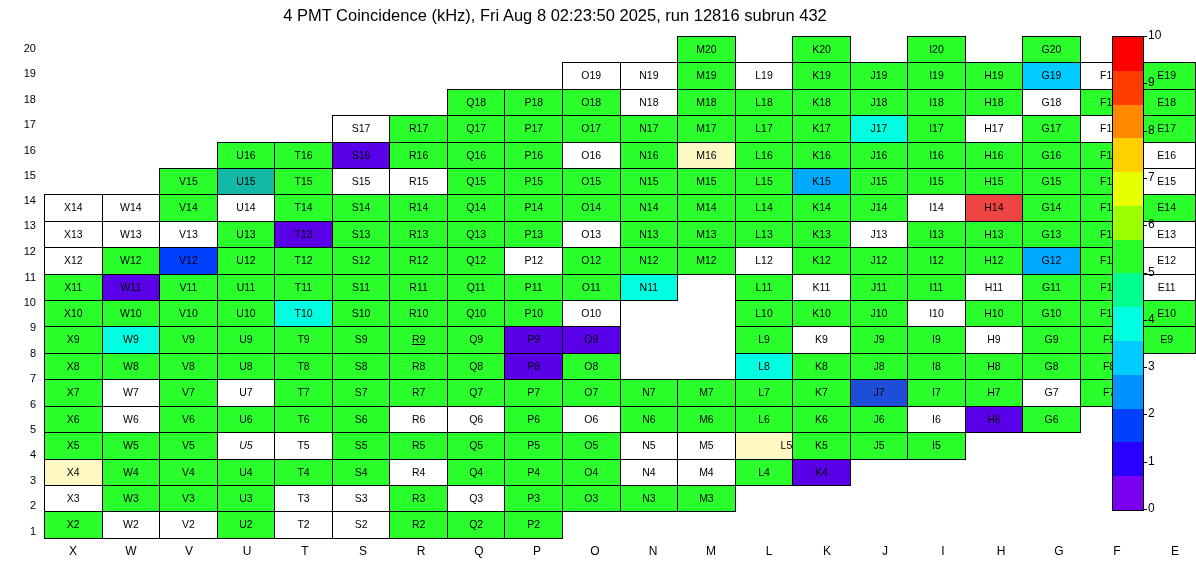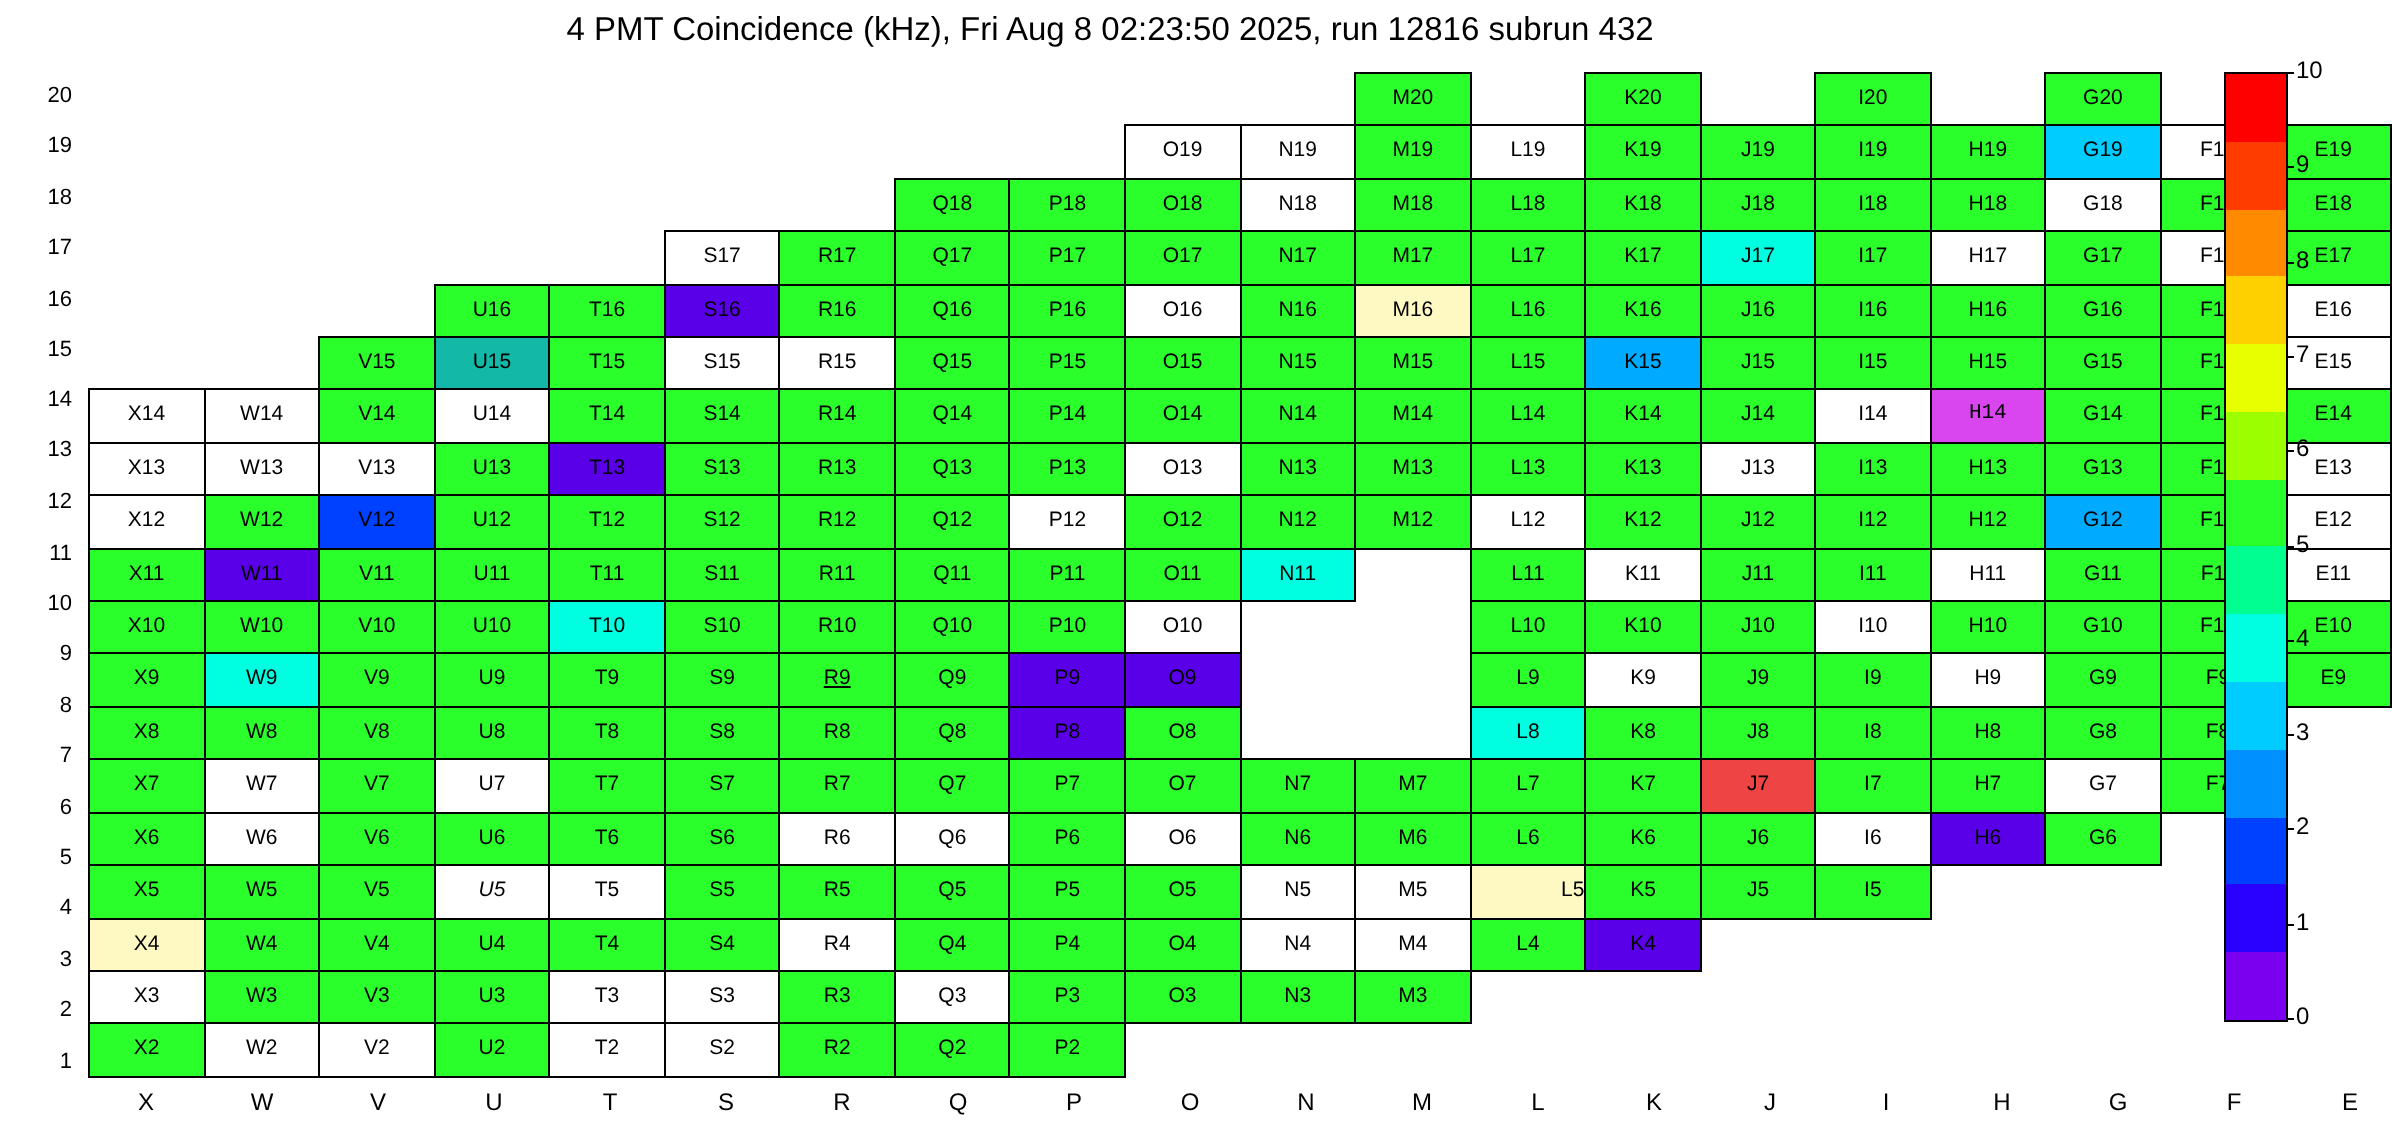--- a/index.html
+++ b/index.html
@@ -167,21 +167,21 @@
             <td style="background: rgb(43, 255, 43);">R14</td>
             <td style="background: rgb(43, 255, 43);">Q14</td>
             <td style="background: rgb(43, 255, 43);">P14</td>
             <td style="background: rgb(43, 255, 43);">O14</td>
             <td style="background: rgb(43, 255, 43);">N14</td>
             <td style="background: rgb(43, 255, 43);">M14</td>
             <td style="background: rgb(43, 255, 43);">L14</td>
             <td style="background: rgb(43, 255, 43);">K14</td>
             <td style="background: rgb(43, 255, 43);">J14</td>
             <td style="background: rgb(255, 255, 255);">I14</td>
-            <td style="background: #d946ef; font-family: Liberation Mono, monospace;">H14</td>
+            <td style="background: #ef4444;">H14</td>
             <td style="background: rgb(43, 255, 43);">G14</td>
             <td style="background: rgb(43, 255, 43);">F14</td>
             <td style="background: rgb(43, 255, 43);">E14</td>
           </tr>
           <tr>
             <td style="background: rgb(255, 255, 255);">X13</td>
             <td style="background: rgb(255, 255, 255);">W13</td>
             <td style="background: rgb(255, 255, 255);">V13</td>
             <td style="background: rgb(43, 255, 43);">U13</td>
             <td style="background: rgb(90, 0, 232);">T13</td>
@@ -319,21 +319,21 @@
             <td style="background: rgb(43, 255, 43);">T7</td>
             <td style="background: rgb(43, 255, 43);">S7</td>
             <td style="background: rgb(43, 255, 43);">R7</td>
             <td style="background: rgb(43, 255, 43);">Q7</td>
             <td style="background: rgb(43, 255, 43);">P7</td>
             <td style="background: rgb(43, 255, 43);">O7</td>
             <td style="background: rgb(43, 255, 43);">N7</td>
             <td style="background: rgb(43, 255, 43);">M7</td>
             <td style="background: rgb(43, 255, 43);">L7</td>
             <td style="background: rgb(43, 255, 43);">K7</td>
-            <td style="background: #ef4444; text-align: center;">J7</td>
+            <td style="background: #1d4ed8; text-align: center;">J7</td>
             <td style="background: rgb(43, 255, 43);">I7</td>
             <td style="background: rgb(43, 255, 43);">H7</td>
             <td style="background: rgb(255, 255, 255);">G7</td>
             <td style="background: rgb(43, 255, 43);">F7</td>
             <td style="border: none; background: transparent;"></td>
           </tr>
           <tr>
             <td style="background: rgb(43, 255, 43);">X6</td>
             <td style="background: rgb(255, 255, 255);">W6</td>
             <td style="background: rgb(43, 255, 43);">V6</td>

